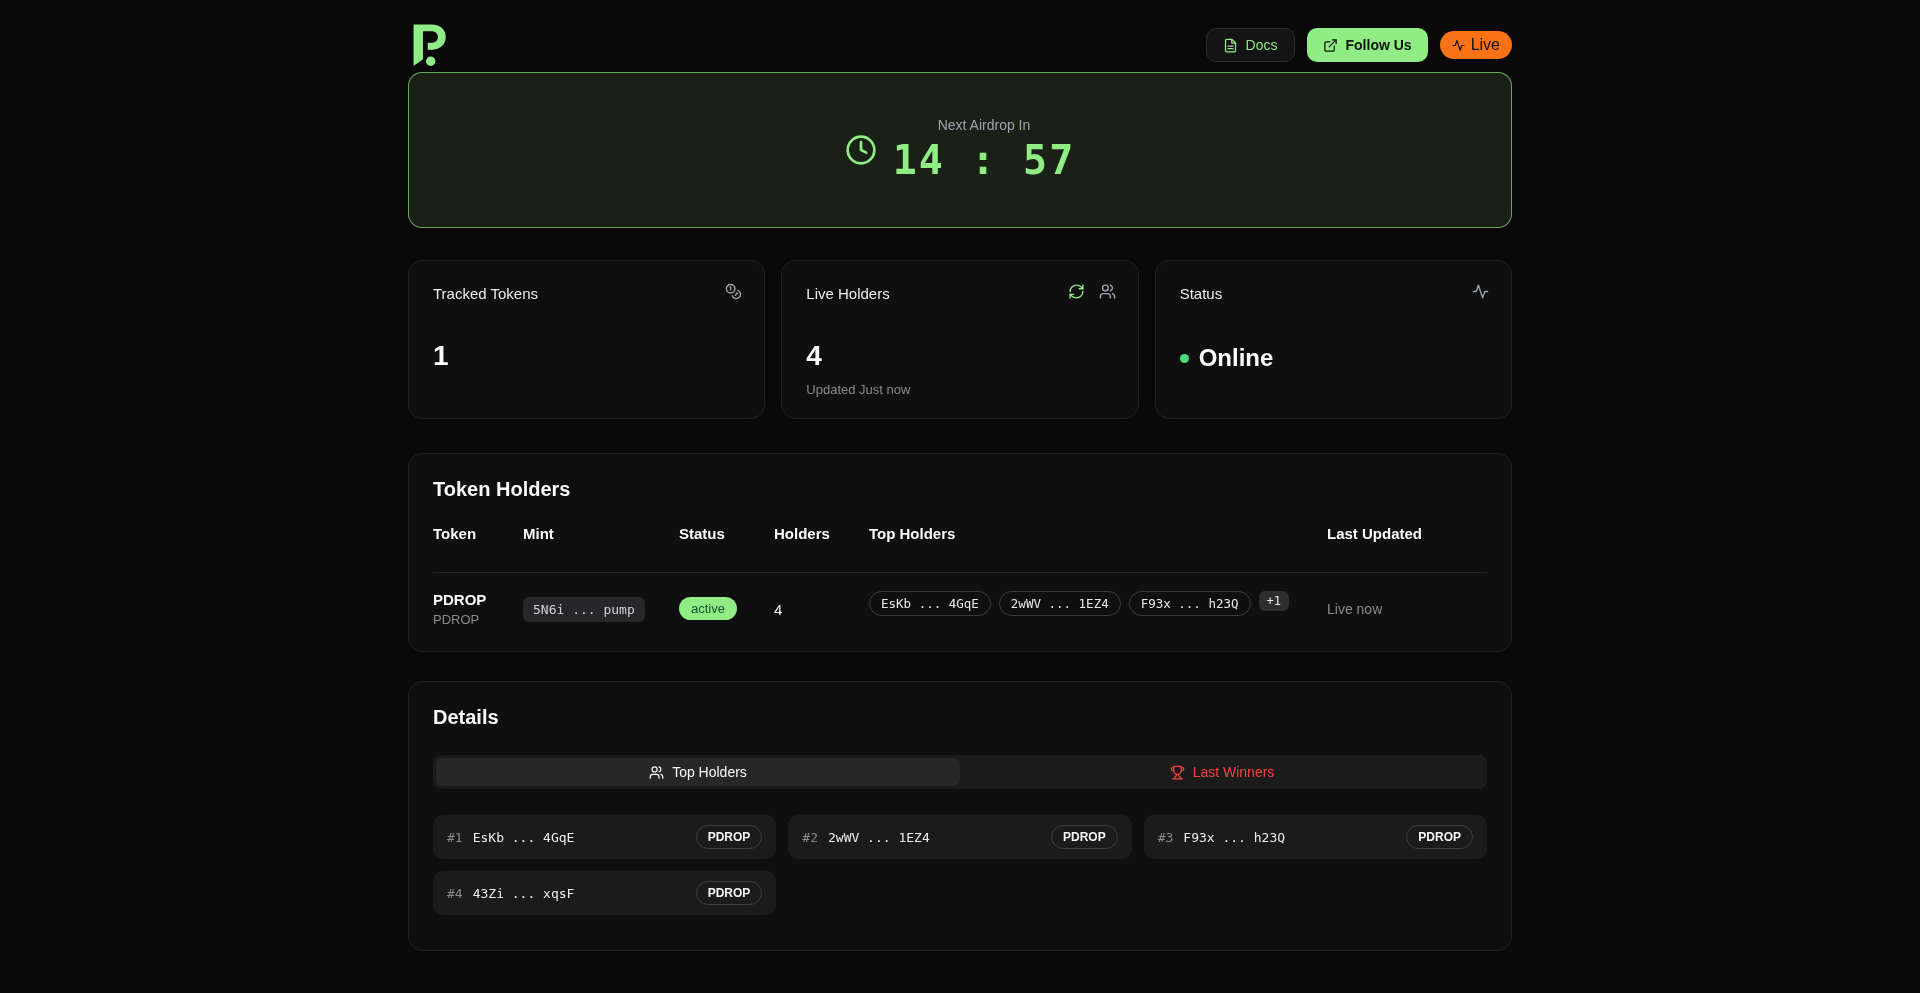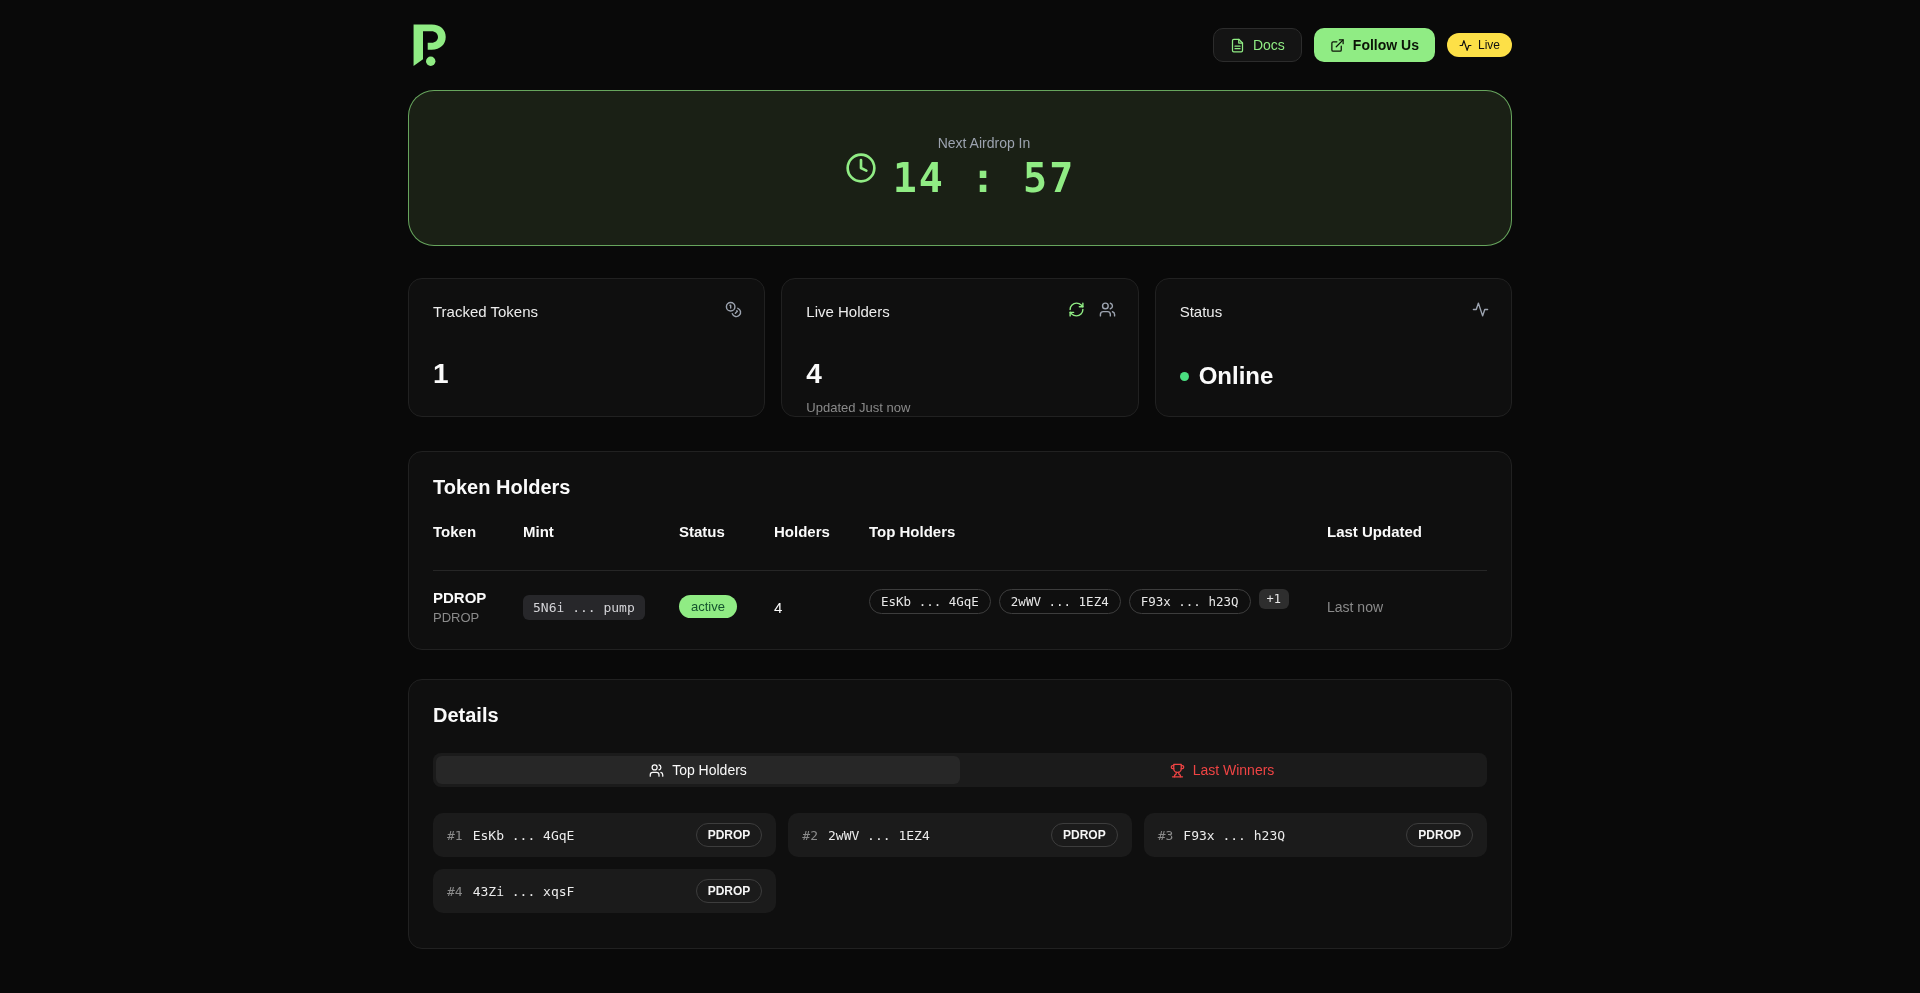--- a/index.html
+++ b/index.html
@@ -7,34 +7,34 @@
   .mono { font-family:"DejaVu Sans Mono", monospace; }
   .container { width:1104px; margin:0 auto; }
 
   
   .header { display:flex; align-items:center; justify-content:space-between; padding-top:18px; height:72px; }
   .logo svg { display:block; }
   .header-actions { display:flex; align-items:center; gap:12px; }
   .btn { display:inline-flex; align-items:center; gap:8px; border:none; cursor:pointer; font-family:"Liberation Sans", sans-serif; }
   .btn-docs { background:#141414; border:1px solid #2c2c2c; color:#90ec84; font-size:14px; font-weight:500; padding:8px 16px; border-radius:10px;justify-content:center; }
   .btn-follow { background:#90ec84; color:#0c1407; font-size:14px; font-weight:600; padding:9px 16px; border-radius:10px; }
-  .live-badge { display:inline-flex; align-items:center; gap:6px; background:#fde047; color:#111; font-size:12px; font-weight:500; padding:5px 12px; border-radius:999px; }
+  .live-badge { display:inline-flex; align-items:center; gap:6px; background:#f97316; color:#111; font-size:16px; font-weight:500; padding:5px 12px; border-radius:999px; }
   .icon { display:inline-flex; }
 
   
-  .countdown-card { margin-top:18px; height:156px; background:#1a2015; border:1px solid rgba(144,236,132,.65); border-radius:26px; display:flex; align-items:center; justify-content:center; }
+  .countdown-card { height:156px; background:#1a2015; border:1px solid rgba(144,236,132,.65); border-radius:14px; display:flex; align-items:center; justify-content:center; }
   .cd-inner { display:flex; align-items:center; gap:16px; }
   .cd-clock { color:#90ec84; }
   .cd-label { color:#9ca3af; font-size:14px; text-align:center; margin-bottom:4px; }
   .cd-time { color:#90ec84; font-size:40px; font-weight:700; letter-spacing:2px; font-family:"DejaVu Sans Mono", monospace; }
 
   
   .stats { display:grid; grid-template-columns:repeat(3,1fr); gap:16px; margin-top:32px; }
   .card { background:#0f0f0f; border:1px solid #212121; border-radius:14px; }
-  .stat-card { height:139px; padding:24px; position:relative; }
+  .stat-card { height:159px; padding:24px; position:relative; }
   .stat-title { font-size:15px; font-weight:500; color:#ededed; }
   .stat-icons { position:absolute; top:22px; right:22px; display:flex; align-items:center; gap:14px; color:#9ca3af; }
   .stat-icons .green { color:#90ec84; }
   .stat-value { font-size:28px; font-weight:700; margin-top:38px; }
   .stat-sub { font-size:13px; color:#8a8a8a; margin-top:10px; }
   .status-row { display:flex; align-items:center; gap:10px; margin-top:42px; }
   .status-dot { width:9px; height:9px; border-radius:50%; background:#4ade80; }
   .status-text { font-size:24px; font-weight:700; }
 
   
@@ -205,21 +205,21 @@
         <div>
           <span class="active-badge">active</span>
         </div>
         <div class="holders-val">4</div>
         <div class="th-pills">
           <span class="addr-pill mono">EsKb ... 4GqE</span>
           <span class="addr-pill mono">2wWV ... 1EZ4</span>
           <span class="addr-pill mono">F93x ... h23Q</span>
           <span class="more-pill mono">+1</span>
         </div>
-        <div class="last-updated">Last now</div>
+        <div class="last-updated">Live now</div>
       </div>
     </div>
   </section>
 
   <section class="card details-card">
     <div class="section-title">Details</div>
     <div class="tabbar">
       <button class="tab active">
         <span class="icon">
           <svg width="15" height="15" viewBox="0 0 24 24" fill="none" stroke="currentColor" stroke-width="2" stroke-linecap="round" stroke-linejoin="round">

